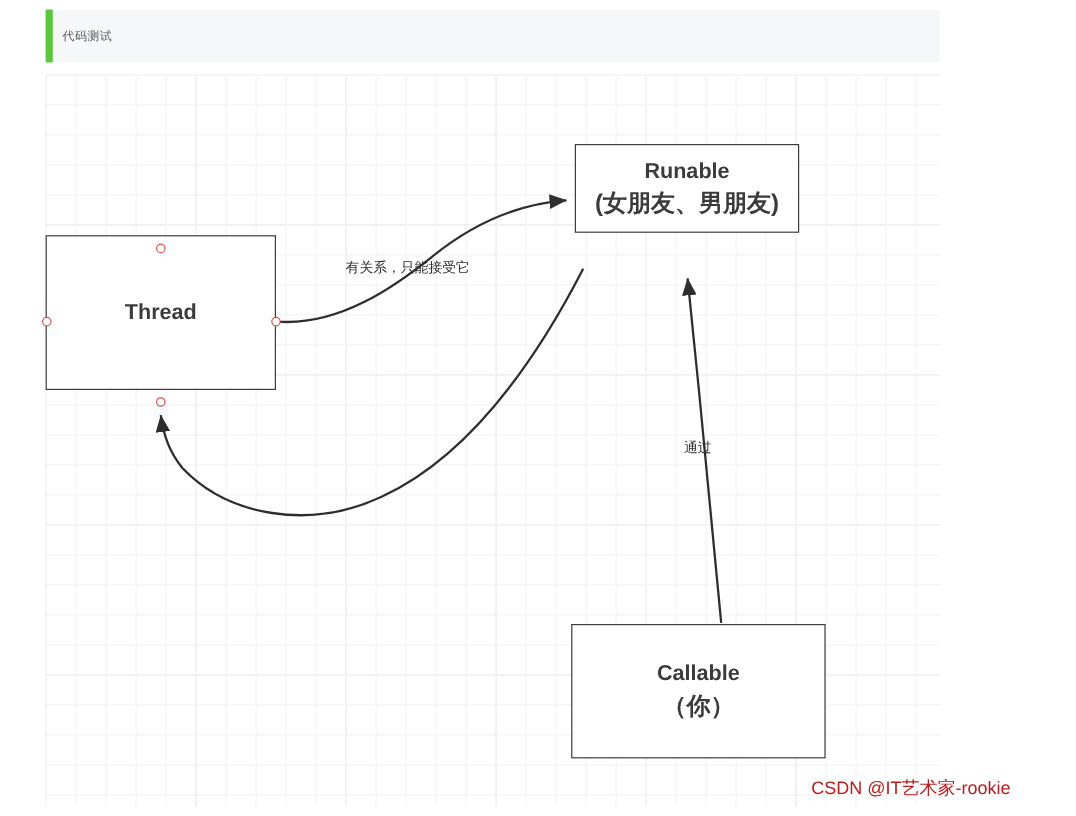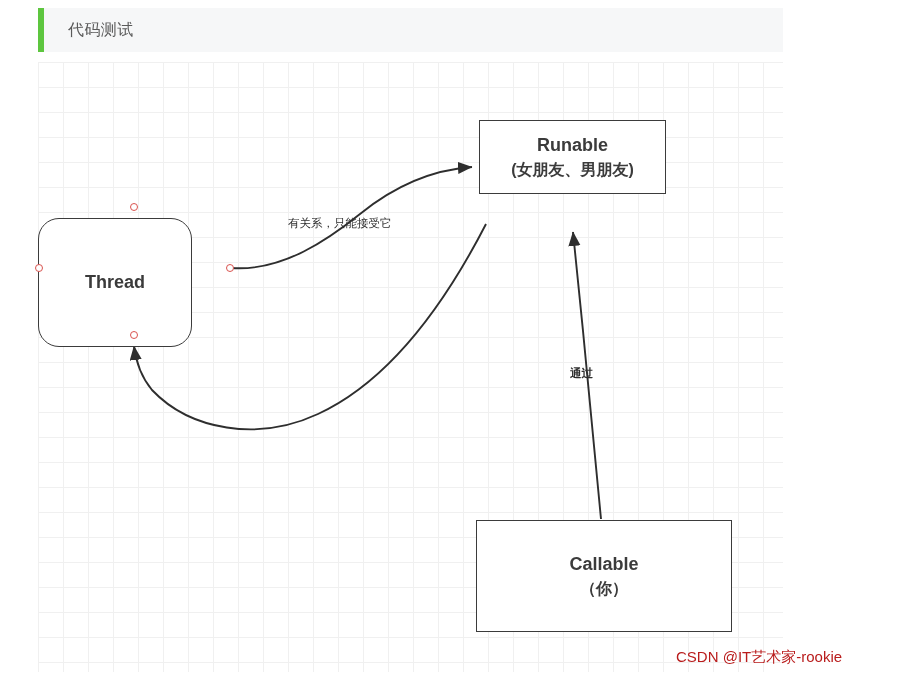--- a/index.html
+++ b/index.html
@@ -28,22 +28,22 @@
     align-items: center;
     box-sizing: border-box;
   }
   .header-accent {
     width: 6px;
     height: 44px;
     background: #5dc63f;
     flex: 0 0 auto;
   }
   .header-title {
-    margin-left: 24px;
-    font-size: 16px;
+    margin-left: 8px;
+    font-size: 10px;
     color: #5a5a5a;
     letter-spacing: 0.4px;
     white-space: nowrap;
   }
 
   
   .canvas {
     position: absolute;
     left: 38px;
     top: 62px;
@@ -87,29 +87,29 @@
     text-align: center;
     color: #3b3b3b;
   }
   .node .line1 {
     font-size: 18px;
     font-weight: bold;
     line-height: 1.45;
     white-space: nowrap;
   }
   .node .line2 {
-    font-size: 16px;
+    font-size: 20px;
     font-weight: bold;
     line-height: 1.45;
     white-space: nowrap;
   }
 
-  #node-thread  { left: 38px;  top: 218px; width: 154px; height: 129px; border-radius: 21px; }
+  #node-thread  { left: 38px;  top: 196px; width: 192px; height: 129px; }
   #node-runable { left: 479px; top: 120px; width: 187px; height: 74px; }
-  #node-callable{ left: 476px; top: 520px; width: 256px; height: 112px; }
+  #node-callable{ left: 476px; top: 520px; width: 212px; height: 112px; }
 
   
   .handle {
     position: absolute;
     width: 8px;
     height: 8px;
     margin-left: -4px;
     margin-top: -4px;
     border: 1.4px solid #d9534f;
     border-radius: 50%;
@@ -121,21 +121,21 @@
   
   .edge-label {
     position: absolute;
     font-size: 11.5px;
     color: #2e2e2e;
     white-space: nowrap;
     background: transparent;
     z-index: 5;
   }
   #label-relation { left: 288px; top: 216px; }
-  #label-pass     { left: 570px; top: 366px; font-weight: bold; }
+  #label-pass     { left: 570px; top: 366px; }
 
   
   .watermark {
     position: absolute;
     left: 676px;
     top: 648px;
     font-size: 15px;
     color: #b91c1c;
     white-space: nowrap;
     z-index: 7;

